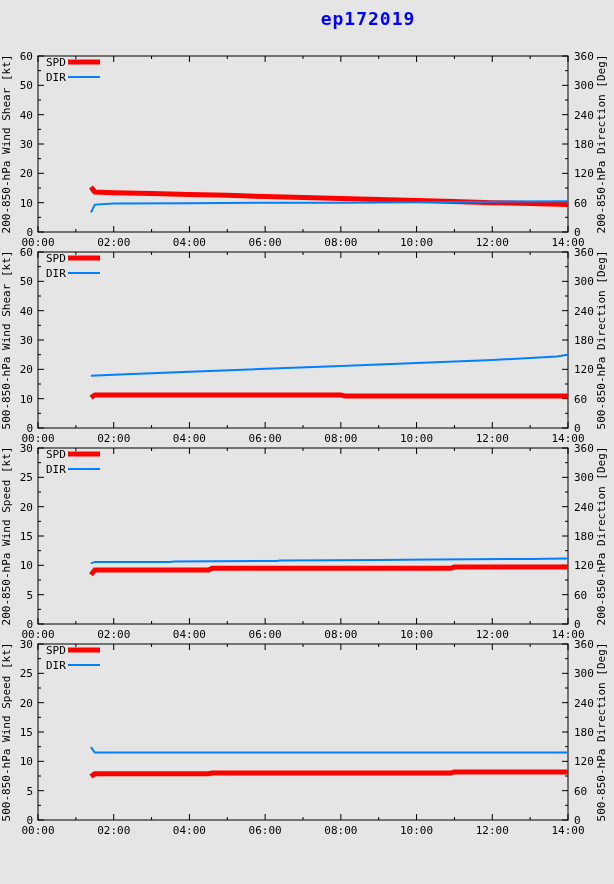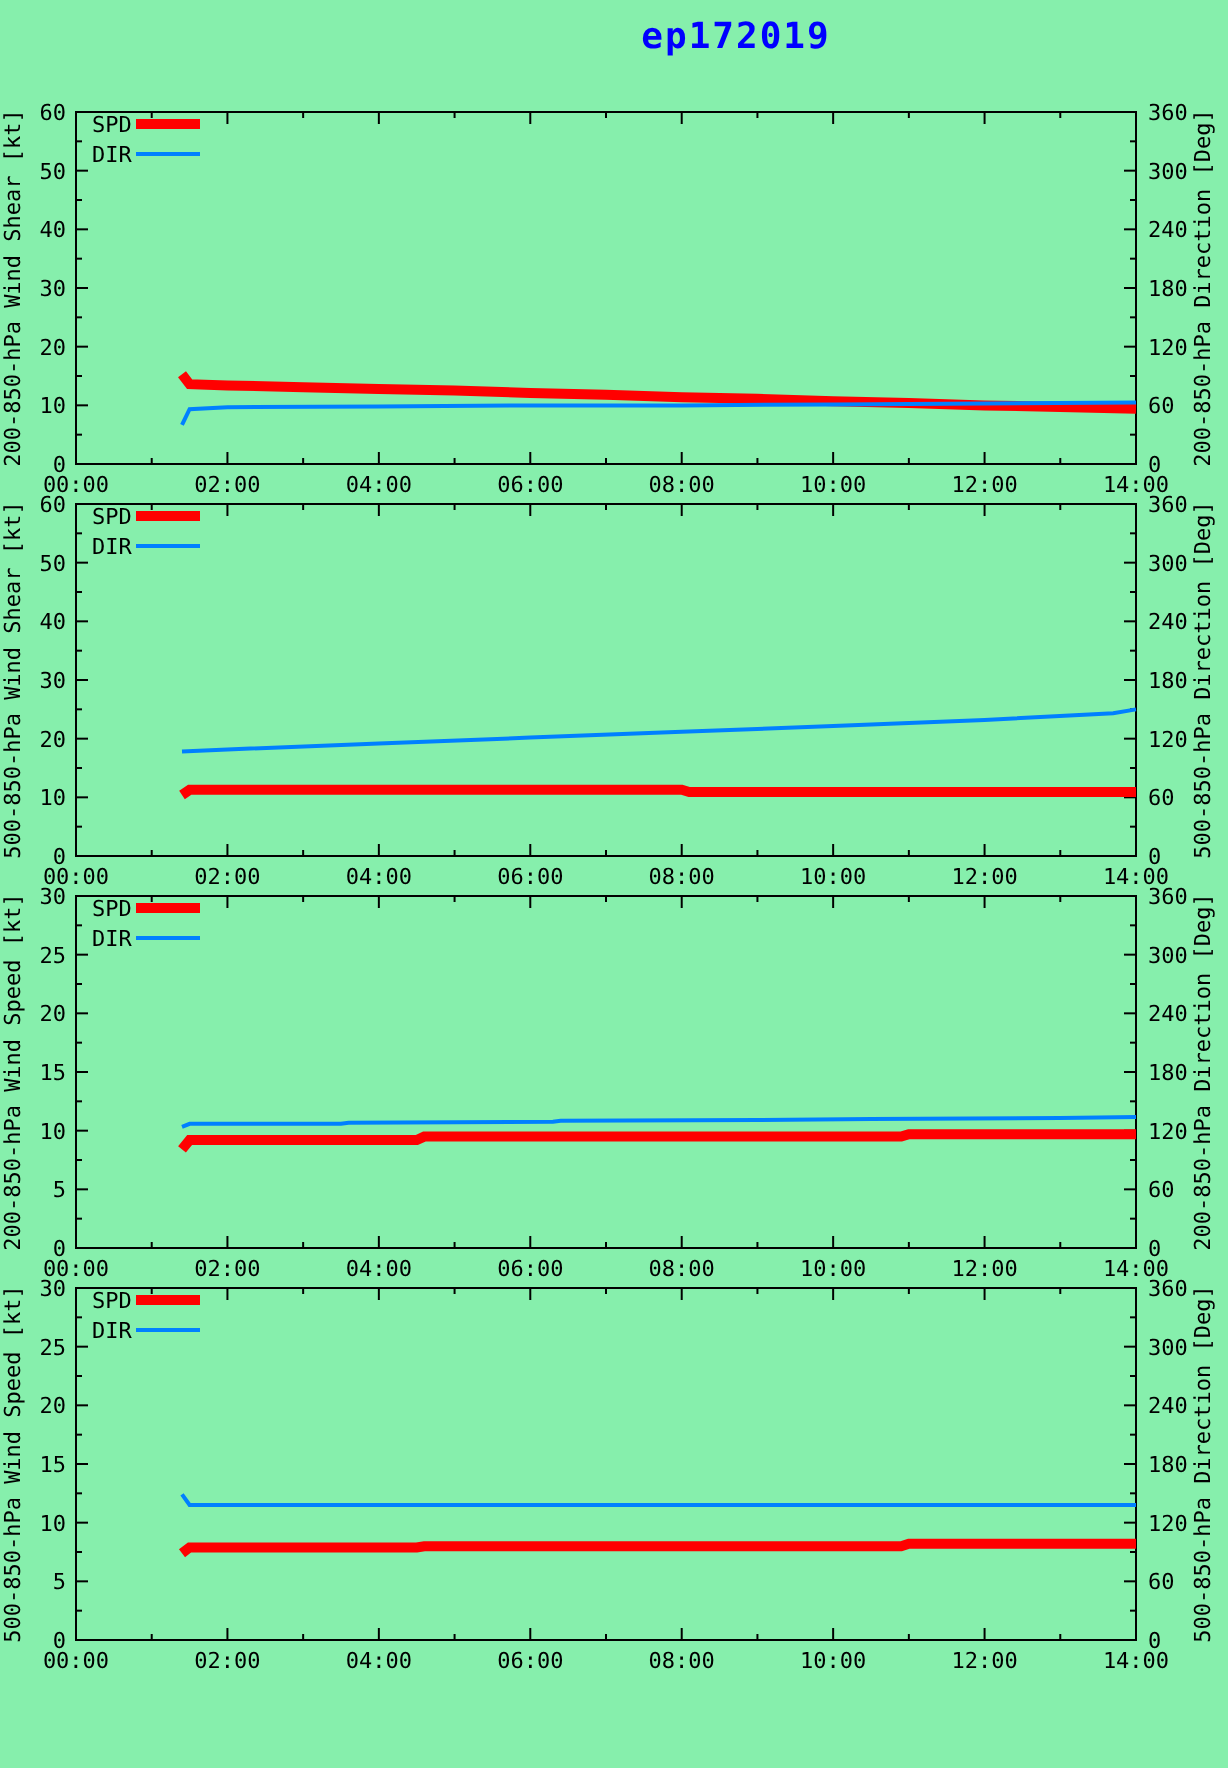--- a/index.html
+++ b/index.html
@@ -1,16 +1,16 @@
 <!DOCTYPE html>
 <html><head>
 <meta charset="utf-8">
 <style>
   html,body{margin:0;padding:0;background:#ffffff;}
-  .fig{position:relative;width:614px;height:884px;background:#86efac;
+  .fig{position:relative;width:614px;height:884px;background:#e5e5e5;
        font-family:"DejaVu Sans Mono", monospace;}
   .title{position:absolute;top:8px;left:368px;transform:translateX(-50%);
          font-size:18px;font-weight:bold;letter-spacing:1px;white-space:nowrap;}
   .panels{position:absolute;top:45px;left:0;width:614px;}
   .panel{width:614px;height:196px;}
   .panel svg{display:block;overflow:visible;}
   text{font-family:"DejaVu Sans Mono", monospace;fill:#000000;}
 </style>
 </head>
 <body>

